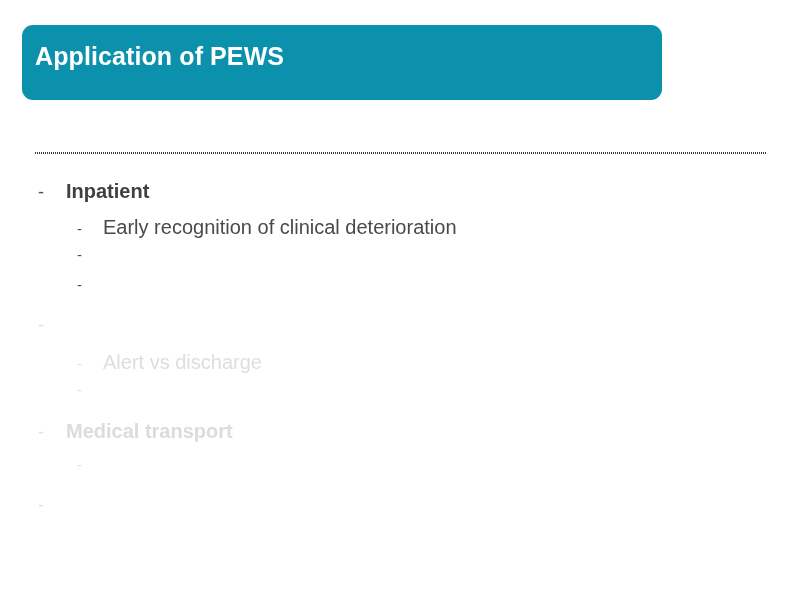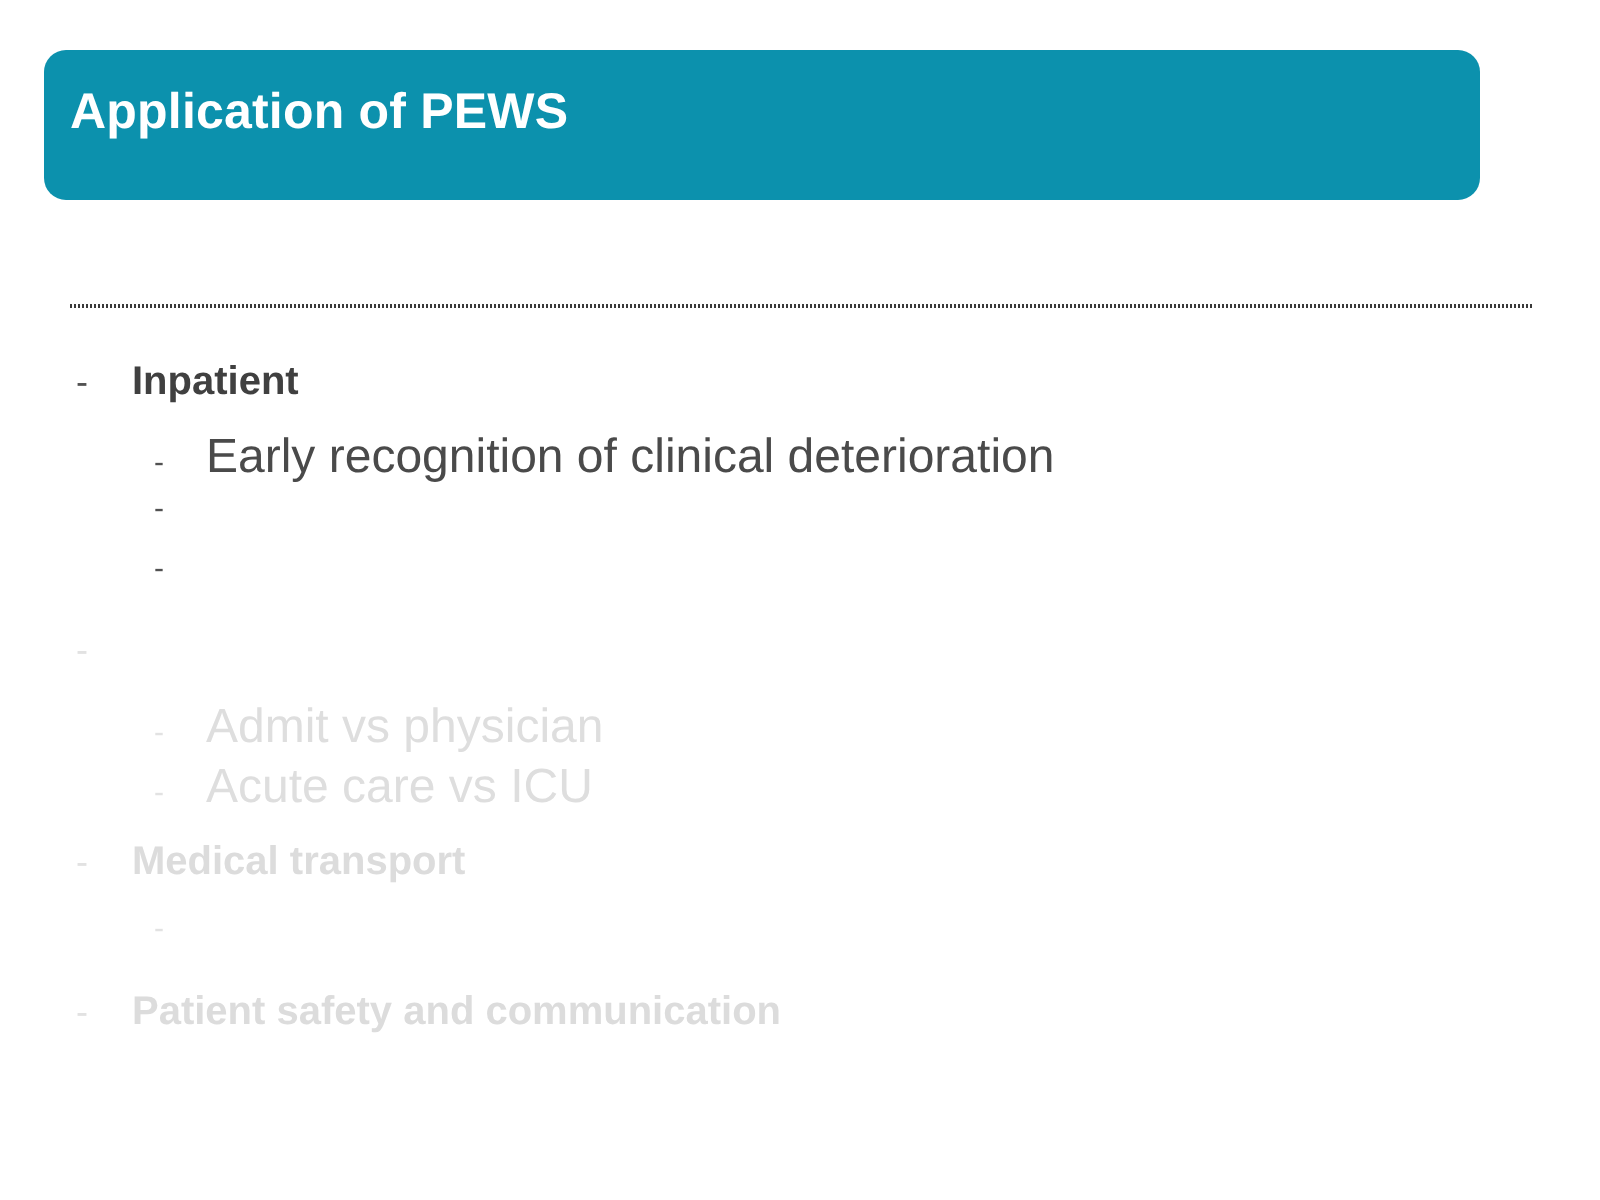--- a/index.html
+++ b/index.html
@@ -16,21 +16,21 @@
     height: 600px;
     background: #ffffff;
     overflow: hidden;
   }
 
   
   .title-banner {
     position: absolute;
     left: 22px;
     top: 25px;
-    width: 718px;
+    width: 640px;
     height: 75px;
     background: #0c91ad;
     border-radius: 11px;
     box-sizing: border-box;
   }
   .title-text {
     position: absolute;
     left: 13px;
     top: 17px;
     font-size: 25px;
@@ -91,21 +91,21 @@
     padding-left: 77px;
     height: 30px;
   }
   .level-2 .dash {
     width: 26px;
     flex: 0 0 26px;
     font-size: 15px;
     line-height: 1;
   }
   .level-2 .txt {
-    font-size: 24px;
+    font-size: 20px;
     line-height: 1;
     white-space: nowrap;
   }
 
   
   .active .dash   { color: #515151; }
   .active .txt    { color: #404040; }
   .active.level-2 .txt { color: #4a4a4a; }
 
   .dimmed .dash   { color: #e2e2e2; }
@@ -139,32 +139,30 @@
         <span class="dash">-</span>
       </div>
       <div class="bullet-row level-2 active">
         <span class="dash">-</span>
       </div>
       <div class="bullet-row level-1 dimmed gap-before">
         <span class="dash">-</span>
       </div>
       <div class="bullet-row level-2 dimmed">
         <span class="dash">-</span>
-        <span class="txt">Admit vs physician</span>
+        <span class="txt">Alert vs discharge</span>
       </div>
       <div class="bullet-row level-2 dimmed">
         <span class="dash">-</span>
-        <span class="txt">Acute care vs ICU</span>
       </div>
       <div class="bullet-row level-1 dimmed gap-before">
         <span class="dash">-</span>
         <span class="txt">Medical transport</span>
       </div>
       <div class="bullet-row level-2 dimmed">
         <span class="dash">-</span>
       </div>
       <div class="bullet-row level-1 dimmed gap-before">
         <span class="dash">-</span>
-        <span class="txt">Patient safety and communication</span>
       </div>
     </div>
 
 </div>
 
 </body></html>

